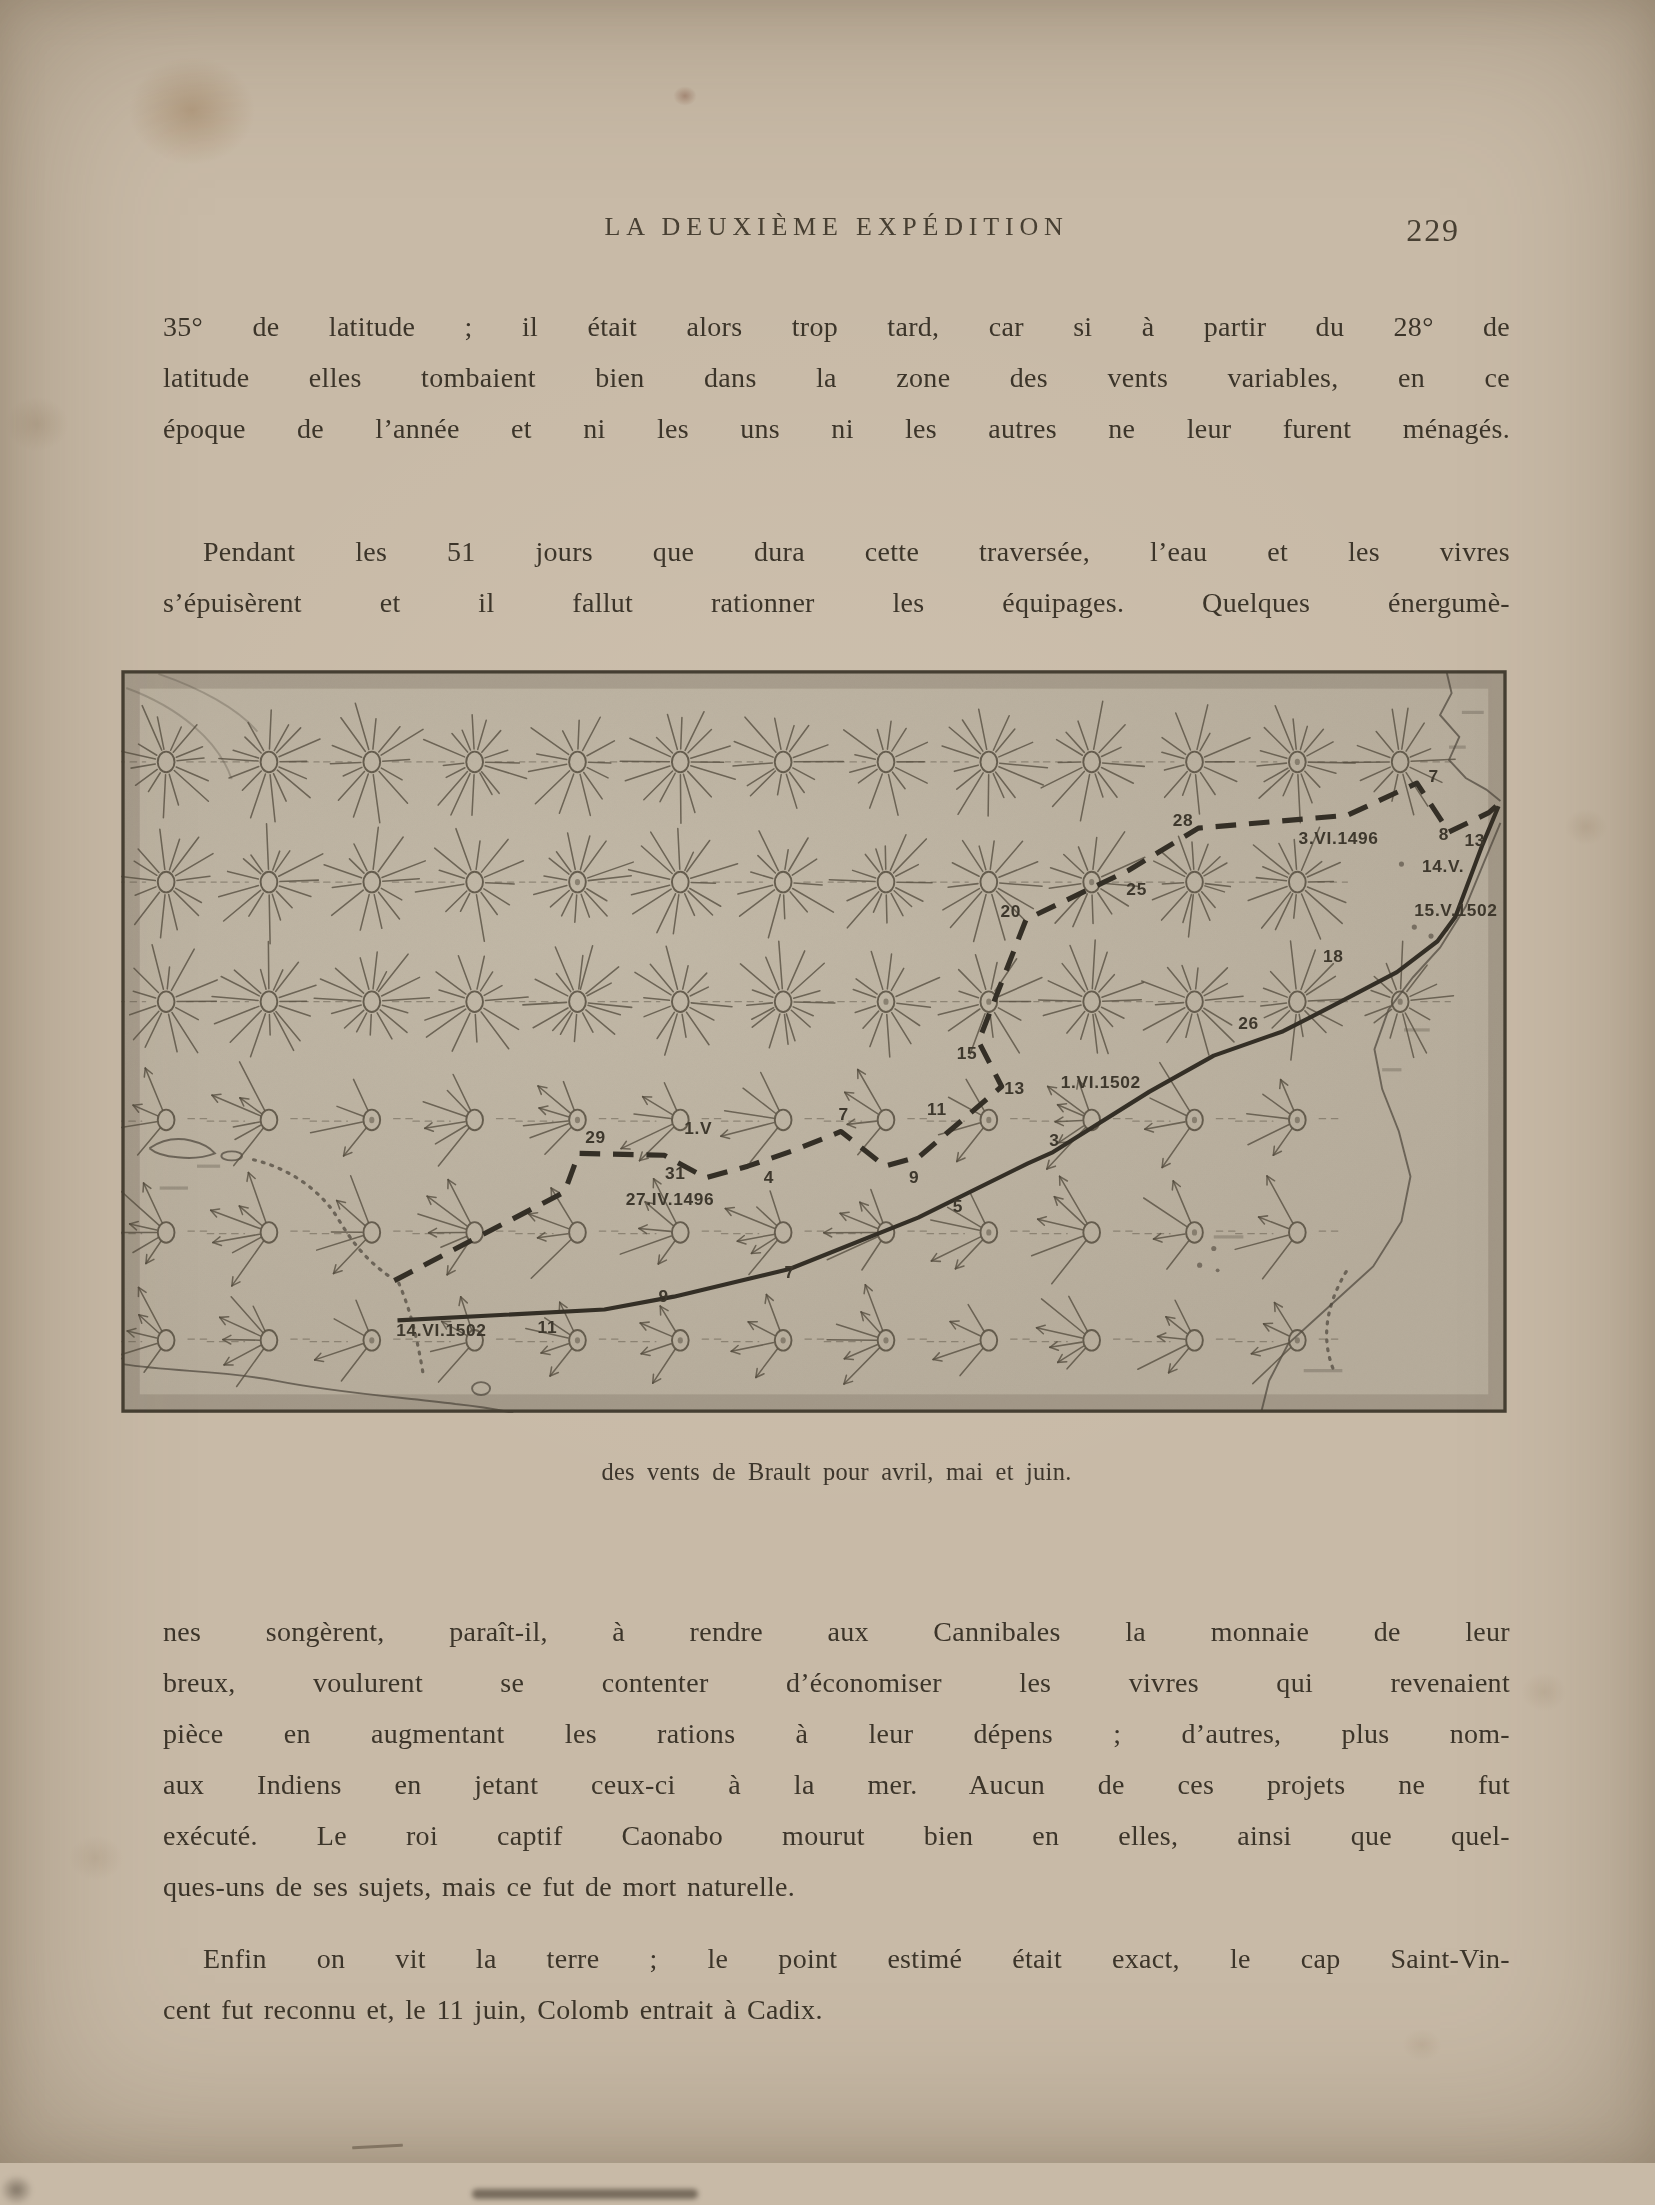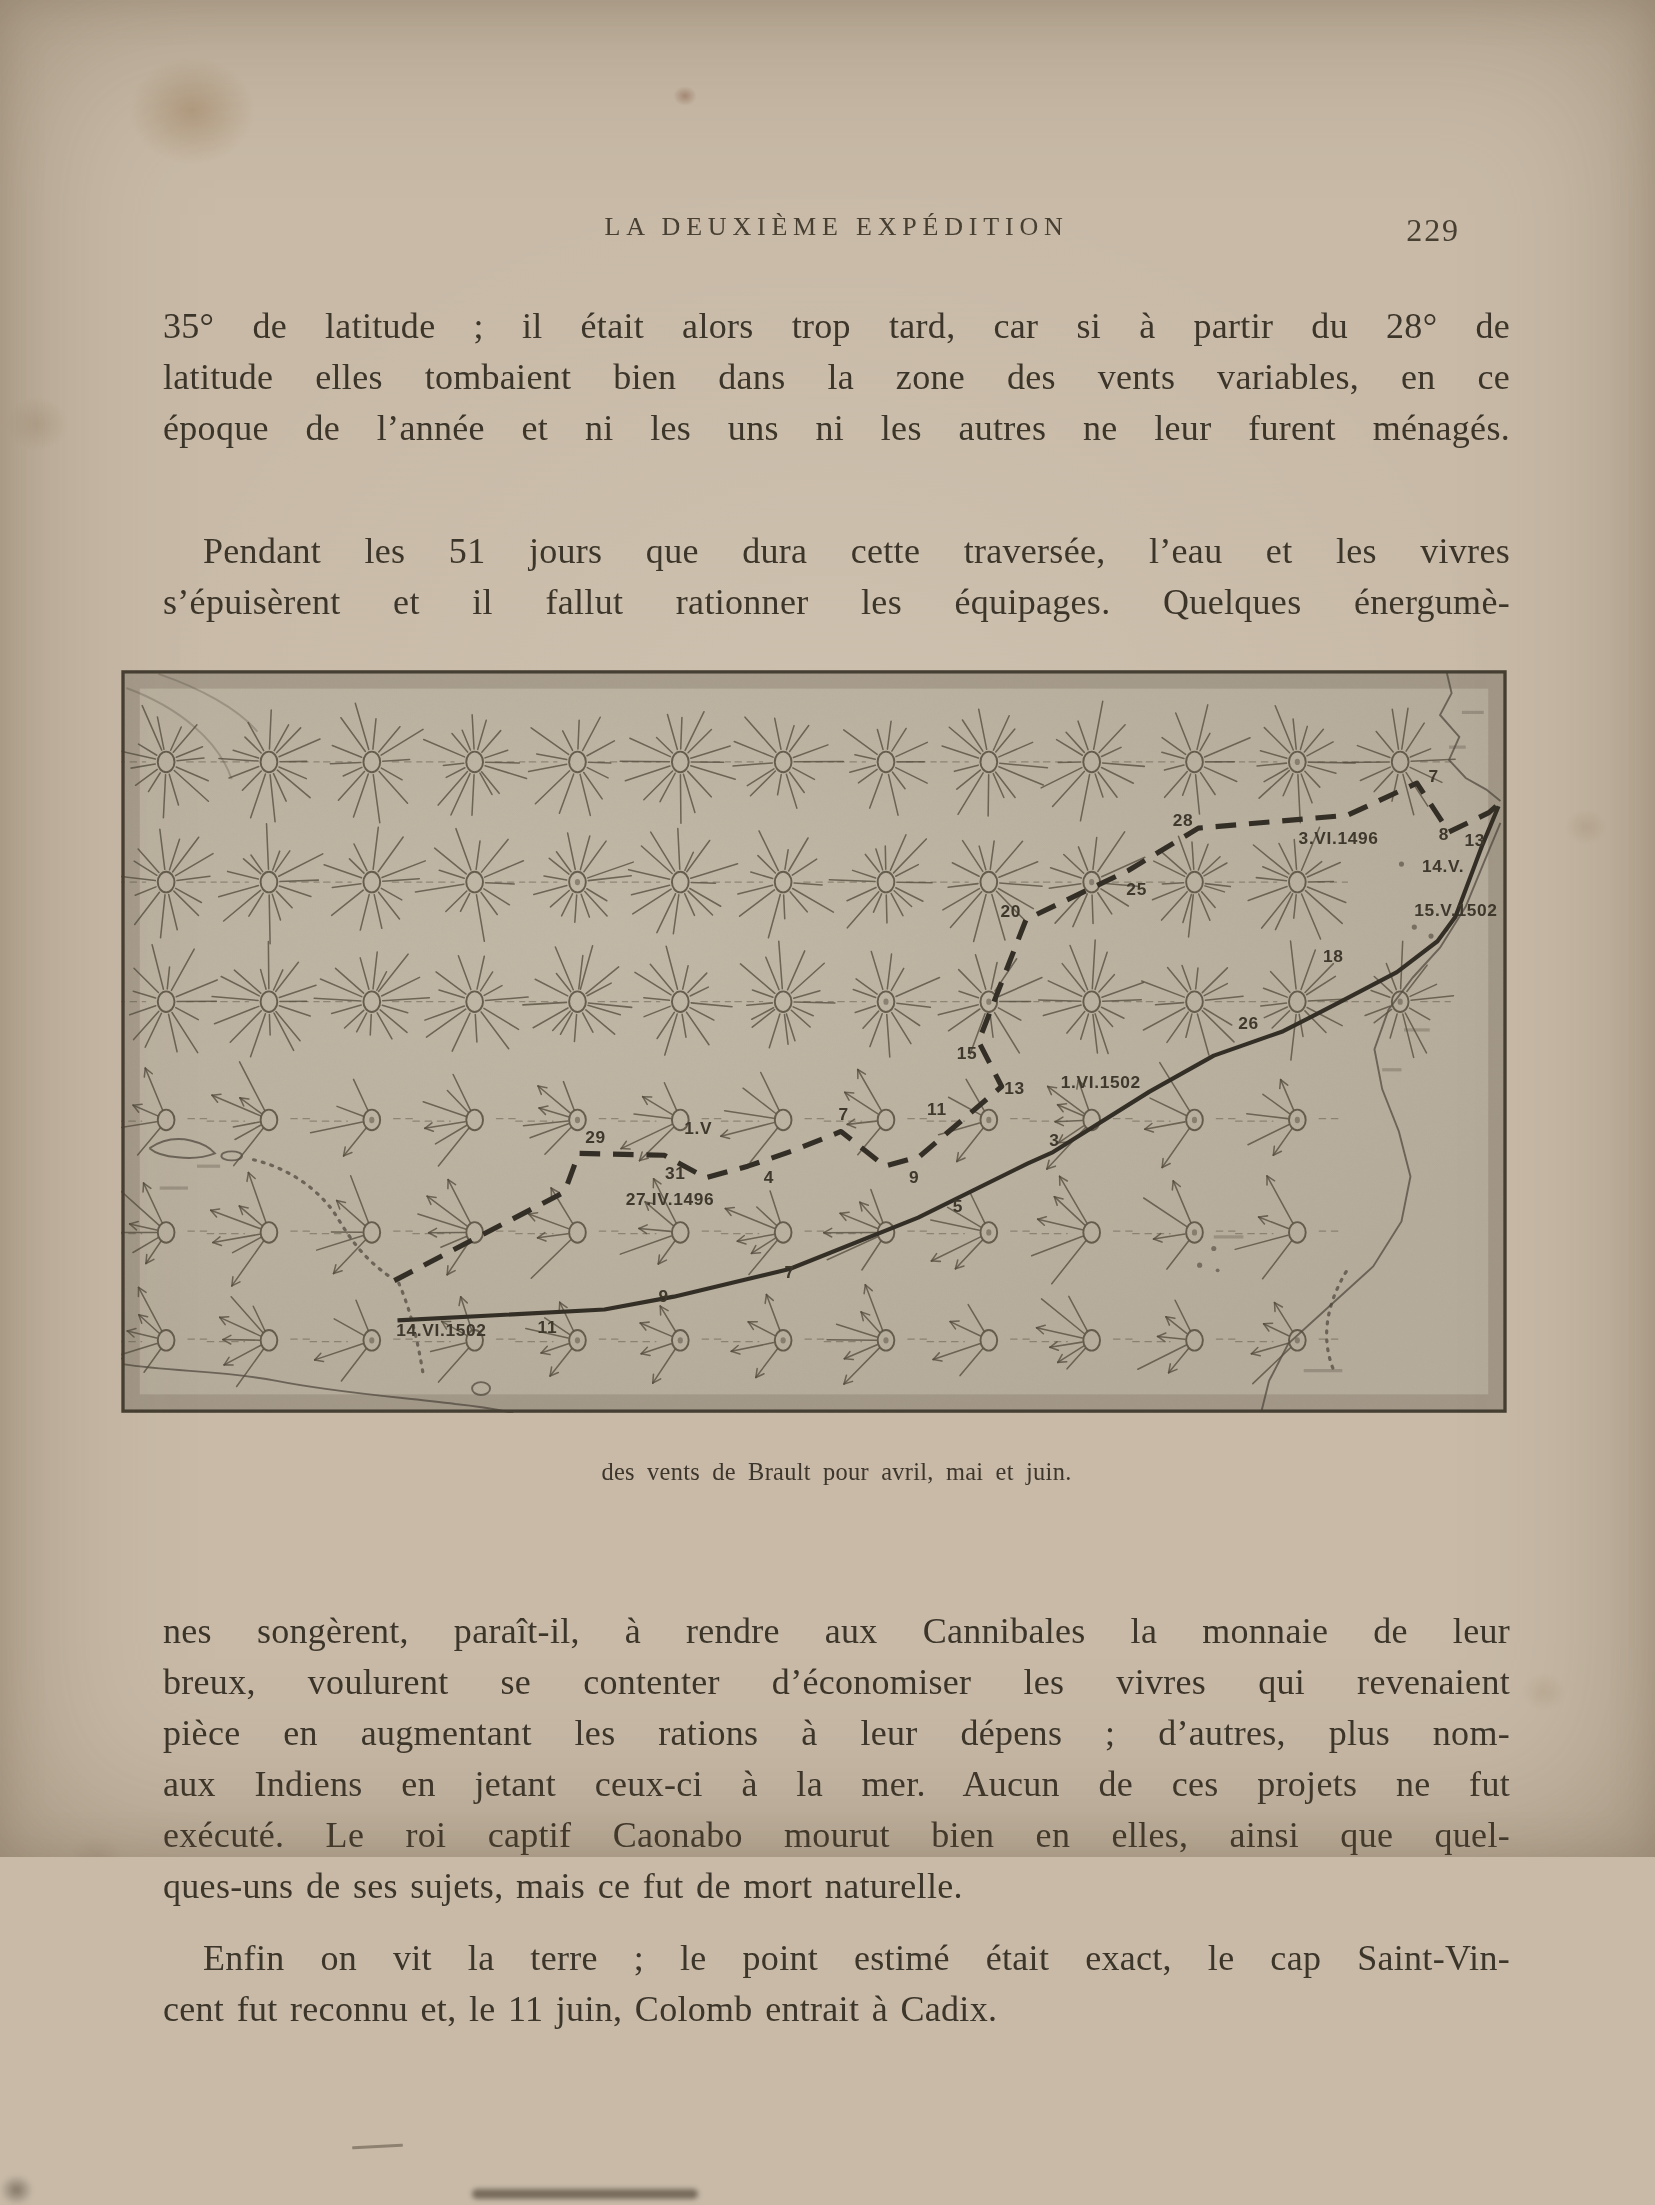--- a/index.html
+++ b/index.html
@@ -1,37 +1,37 @@
 <!DOCTYPE html>
 <html lang="fr" style="font-size:10.3px"><head>
 <meta charset="utf-8">
 <style>
   html,body{margin:0;padding:0;}
   body{width:1655px;height:2205px;overflow:hidden;background:#c8baa7;}
-  .page{position:relative;width:1655px;height:1857px;
+  .page{position:relative;width:1655px;height:2163px;
         background:
           radial-gradient(90px 77px at 192px 111px, rgba(146,110,70,.38), transparent 70%),
           radial-gradient(16.7px 14px  at 685px 96px, rgba(120,70,50,.40), transparent 70%),
           radial-gradient(45px 39px  at 37px 424px,  rgba(130,104,72,.18), transparent 70%),
           radial-gradient(30px 26px  at 1586px 827px, rgba(130,104,72,.16), transparent 70%),
           radial-gradient(39px 32px  at 96px 1858px, rgba(130,104,72,.14), transparent 70%),
           radial-gradient(32px 28px  at 1544px 1692px, rgba(130,104,72,.14), transparent 70%),
           radial-gradient(28px 23px  at 1422px 2045px, rgba(130,104,72,.13), transparent 70%),
           radial-gradient(1028px 900px at 50% 42%, rgba(255,250,238,.10), transparent 70%),
           #c8baa7;
         font-family:"Liberation Serif","DejaVu Serif",serif;color:#3c352a;}
   .vignette{position:absolute;inset:0;pointer-events:none;
         box-shadow:inset 0 0 180px rgba(96,78,54,.42), inset 0 0 45px rgba(96,78,54,.22);}
   
   .pagehead{position:absolute;left:163px;top:212px;width:1347px;height:46px;}
   .runhead{position:absolute;left:50%;transform:translateX(-50%);top:0;
         font-size:26px;letter-spacing:5.8px;color:#473f32;white-space:nowrap;}
   .pagenum{position:absolute;right:50px;top:0;font-size:32px;letter-spacing:1.9px;color:#473f32;}
   
-  .para{position:absolute;left:163px;width:1347px;font-size:36px;color:#3c352a;
+  .para{position:absolute;left:163px;width:1347px;font-size:28px;color:#3c352a;
         letter-spacing:0.3px;word-spacing:3.2px;}
   .bl{line-height:51px;text-align:justify;text-align-last:justify;}
   .bl.jl{text-align-last:left;}
   .bl.ind{text-indent:40px;}
   
   .figurebox{position:absolute;left:121px;top:670px;width:1386px;height:743px;}
   .figurebox svg{display:block;width:1386px;height:743px;}
   .frame{fill:none;stroke:#453e32;stroke-width:5;}
   .coast{fill:none;stroke:#4c443a;stroke-width:3;opacity:.7;}
   .coast.dotted{stroke-dasharray:3 11;stroke-width:5;stroke-linecap:round;}

